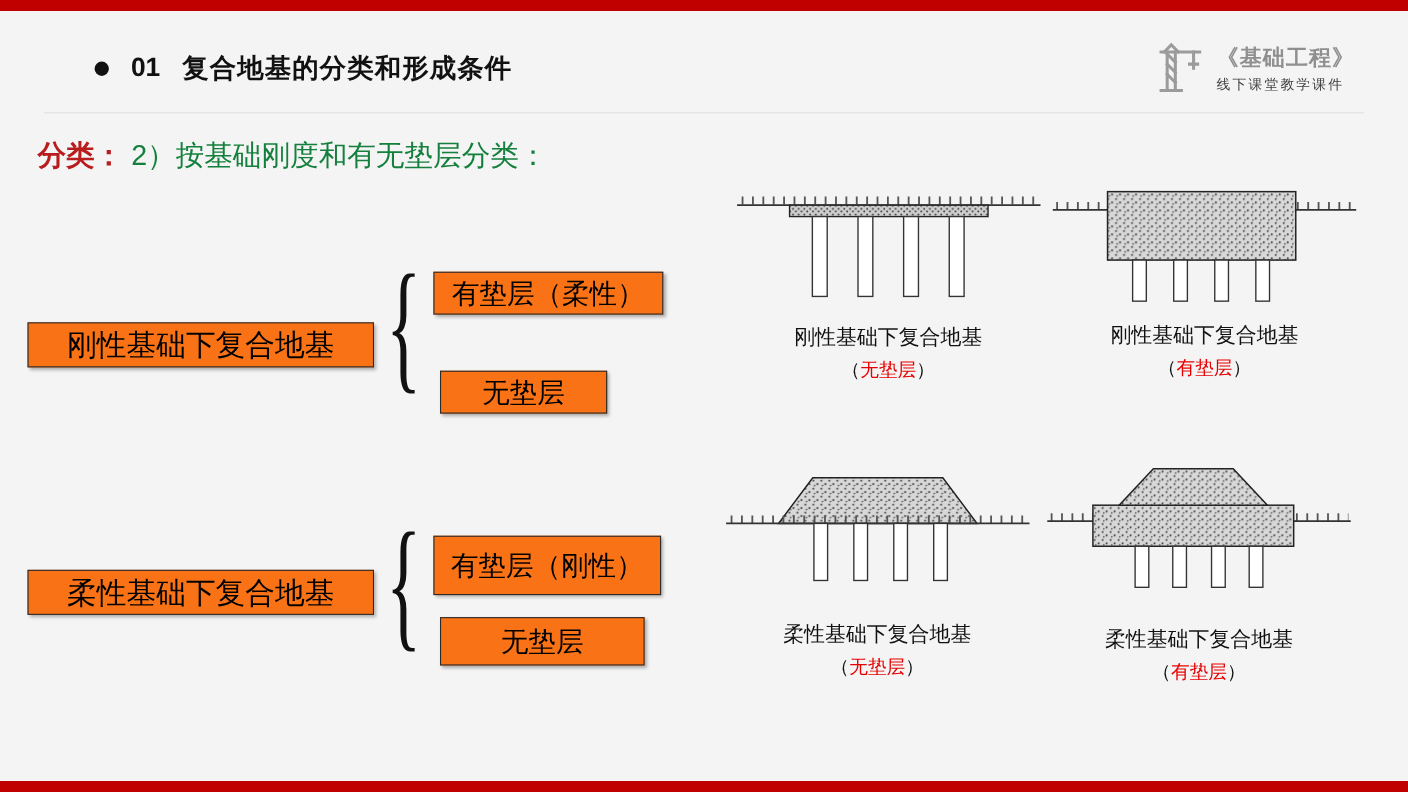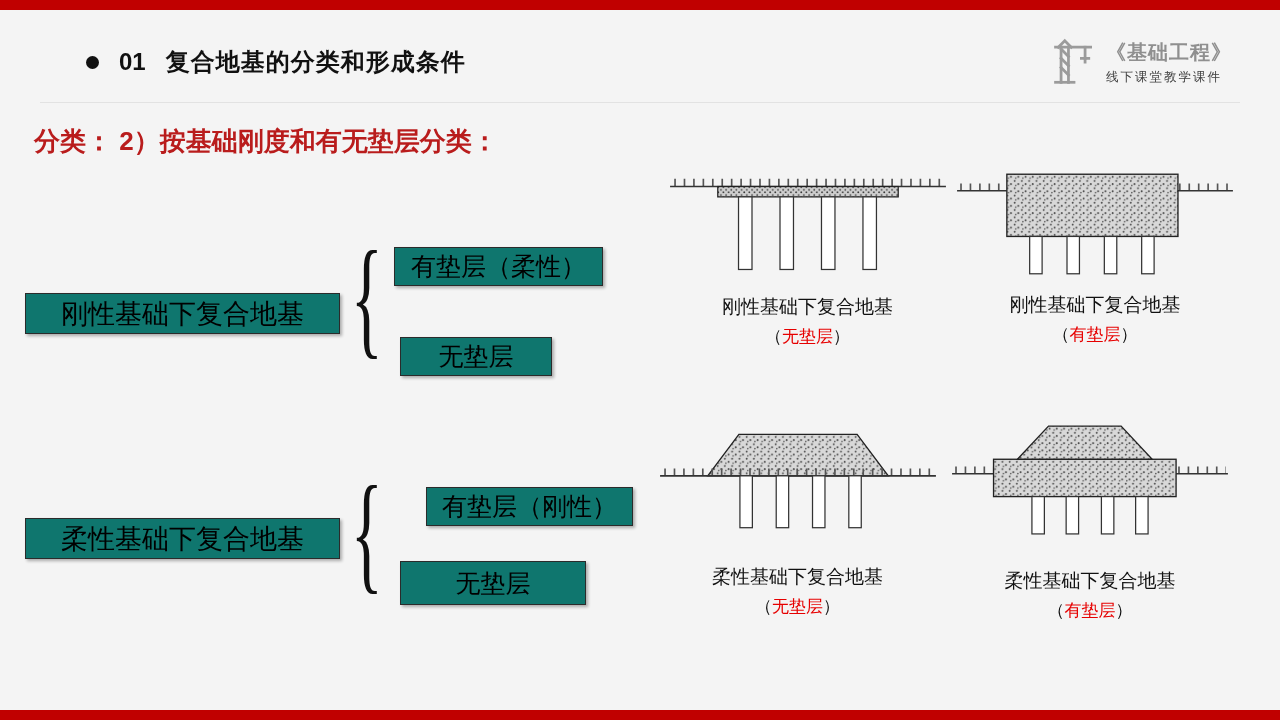--- a/index.html
+++ b/index.html
@@ -17,24 +17,24 @@
   .h-number { font-size:24px; font-weight:bold; color:#111; }
   .h-title  { font-size:24px; font-weight:bold; color:#111; letter-spacing:1px; }
   .header-rule { position:absolute; top:102px; left:40px; width:1200px; height:1px; background:#e2e2e2; }
 
   .logo { position:absolute; top:38px; right:48px; display:flex; align-items:center; gap:8px; }
   .logo-title { font-family:"Liberation Serif", serif; font-size:20px; font-weight:bold; color:#8f8f8f; letter-spacing:1px; }
   .logo-sub { font-size:12.5px; color:#404040; letter-spacing:2px; margin-top:3px; }
 
   .lead { position:absolute; top:124px; left:34px; font-size:26px; }
   .lead-label { color:#b91c1c; font-weight:bold; }
-  .lead-text  { color:#b91c1c; font-weight:700; }
+  .lead-text  { color:#15803d; font-weight:400; }
 
   .bluebox {
-    position:absolute; background:#0f766e; border:1.6px solid #2b2b2b;
+    position:absolute; background:#f97316; border:1.6px solid #2b2b2b;
     display:flex; align-items:center; justify-content:center;
     font-family:"Liberation Serif", serif; color:#000;
     box-shadow:2px 2px 3px rgba(0,0,0,0.30);
   }
   .rootbox { font-size:27px; }
   .childbox { font-size:25px; }
 
   .brace {
     position:absolute; font-family:"Liberation Serif", serif; color:#111;
     font-size:108px; line-height:1; transform:scale(0.62,1.22); transform-origin:center;
@@ -101,21 +101,21 @@
     <span class="lead-text">2）按基础刚度和有无垫层分类：</span>
   </div>
 
   <div class="bluebox rootbox" style="left:25px; top:293px; width:315px; height:41px;">刚性基础下复合地基</div>
   <div class="brace" style="left:341px; top:243px;">{</div>
   <div class="bluebox childbox" style="left:394px; top:247px; width:209px; height:39px;">有垫层（柔性）</div>
   <div class="bluebox childbox" style="left:400px; top:337px; width:152px; height:39px;">无垫层</div>
 
   <div class="bluebox rootbox" style="left:25px; top:518px; width:315px; height:41px;">柔性基础下复合地基</div>
   <div class="brace" style="left:341px; top:478px;">{</div>
-  <div class="bluebox childbox" style="left:394px; top:487px; width:207px; height:39px;margin-left:32px;">有垫层（刚性）</div>
+  <div class="bluebox childbox" style="left:394px; top:487px; width:207px; height:54px;">有垫层（刚性）</div>
   <div class="bluebox childbox" style="left:400px; top:561px; width:186px; height:44px;">无垫层</div>
 
   <div class="figure" style="left:655px; top:178px; width:305px;">
     <svg viewBox="0 0 270 96" width="280" height="100">
       <line x1="6" y1="4" x2="264" y2="4" stroke="#555" stroke-width="7" stroke-dasharray="1.6 7.5"></line>
       <line x1="2" y1="8" x2="268" y2="8" stroke="#333" stroke-width="1.5"></line>
       <rect x="48" y="8" width="174" height="10" fill="url(#stipDense)" stroke="#222" stroke-width="1.2"></rect>
       <g fill="#ffffff" stroke="#333" stroke-width="1.2">
         <rect x="68" y="18" width="13" height="70"></rect>
         <rect x="108" y="18" width="13" height="70"></rect>

